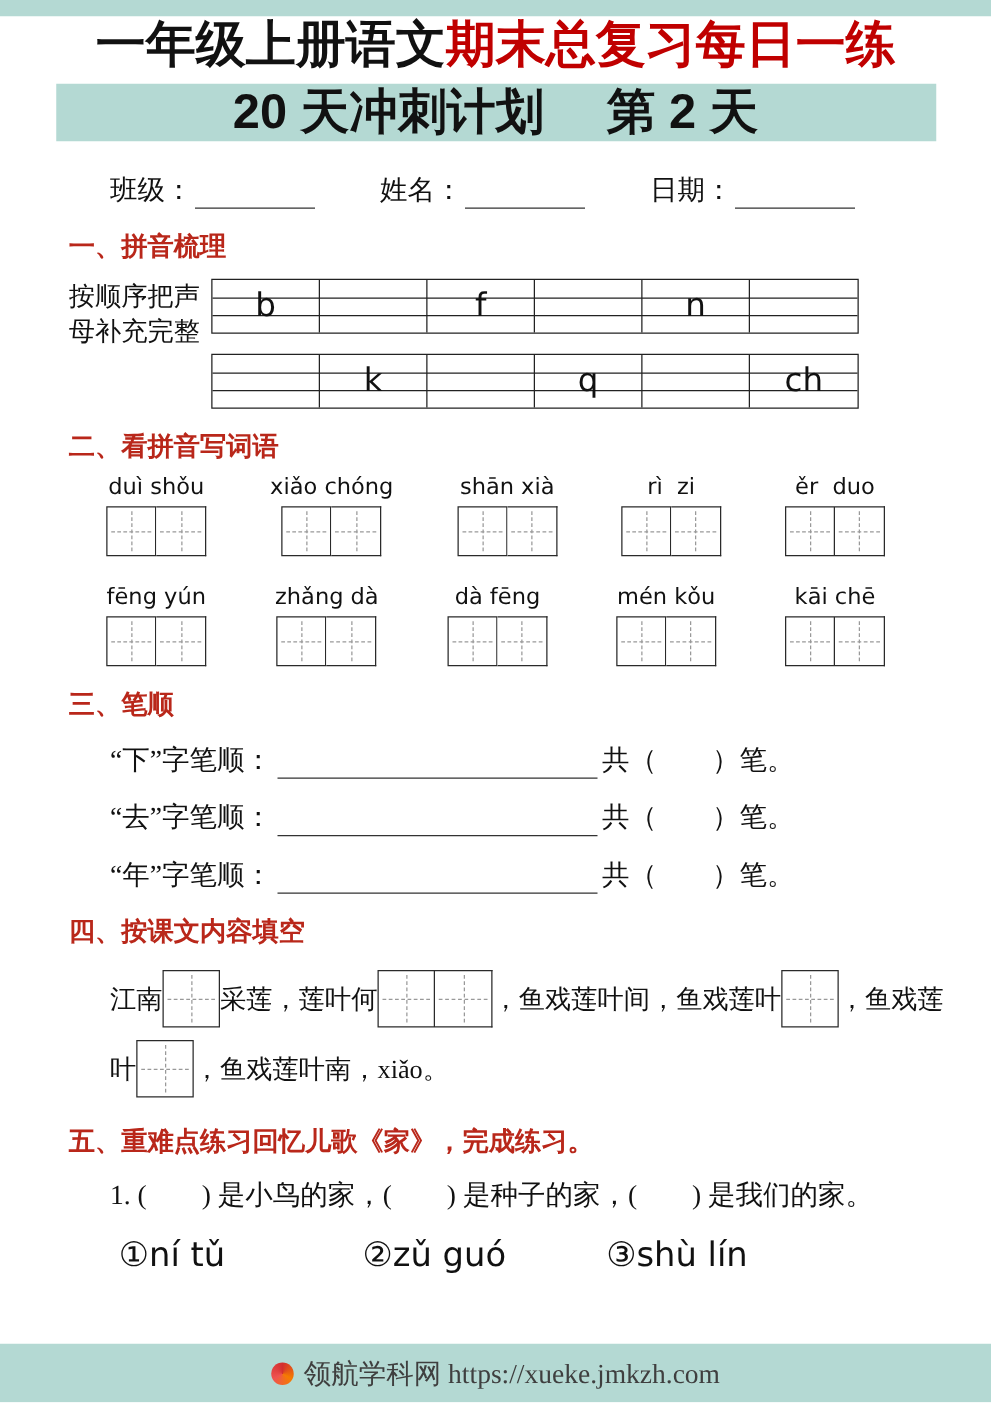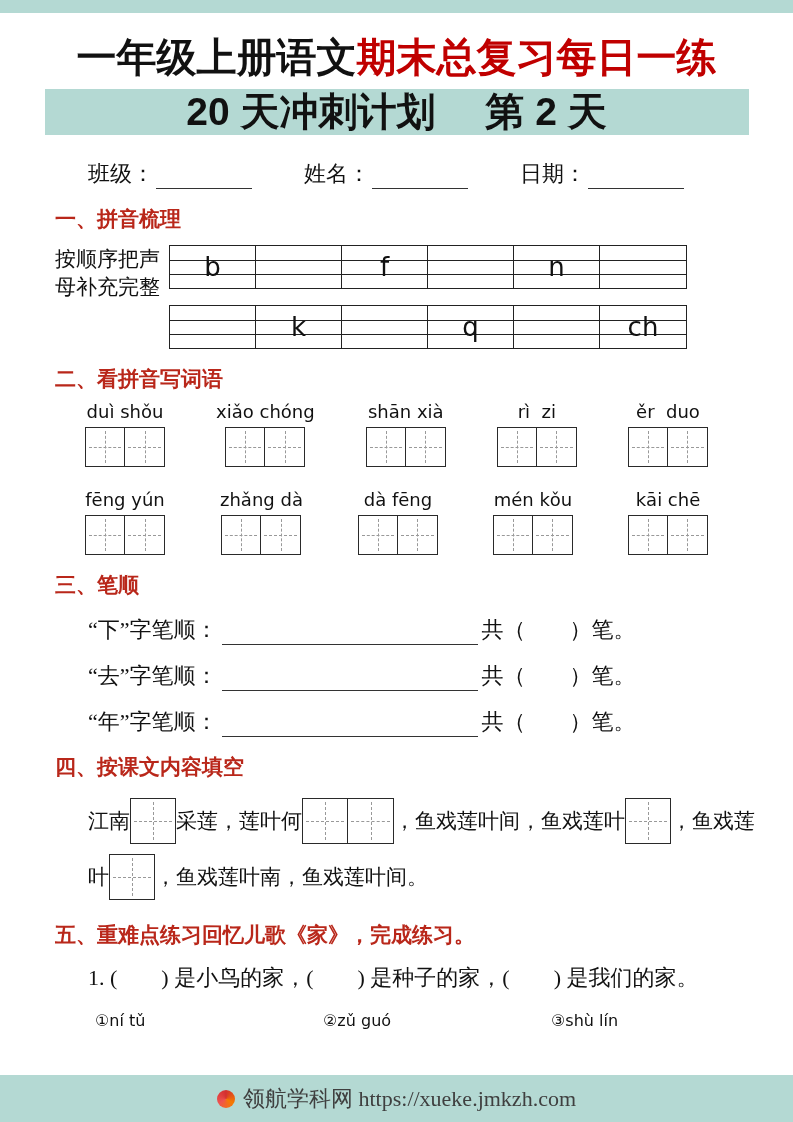--- a/index.html
+++ b/index.html
@@ -5,22 +5,22 @@
   * { margin:0; padding:0; box-sizing:border-box; }
   html,body { background:#ffffff; }
   .page {
     width:793px; height:1122px; position:relative; overflow:hidden;
     background:#fff; color:#111;
     font-family:"Liberation Serif","DejaVu Serif",serif;
   }
   .top-bar { width:100%; height:13px; background:#b4d9d3; }
 
   .title {
-    text-align:center; margin-top:22px;
-    font-family:Liberation Serif, serif;
+    text-align:center; 
+    font-family:Liberation Sans, sans-serif;
     font-weight:900; font-size:40px; line-height:1.15; white-space:nowrap;
   }
   .title .red { color:#c00000; }
 
   .subtitle {
     width:704px; height:46px; margin:8px auto 0; background:#b4d9d3;
     text-align:center; line-height:46px; font-size:39px; font-weight:700;
     font-family:"Liberation Sans","DejaVu Sans",sans-serif;
   }
 
@@ -62,21 +62,21 @@
   .sline { margin:16px 0 0 88px; font-size:22px; display:flex; align-items:flex-end; }
   .sblank { width:256px; height:26px; border-bottom:1.6px solid #333; margin:0 4px; flex:none; }
 
   
   .passage { margin:12px 0 0 88px; font-size:21px; }
   .pline { display:flex; align-items:center; height:56px; }
   .pair { display:flex; }
 
   
   .question { margin:14px 0 0 88px; font-size:22px; }
-  .options { margin:18px 0 0 95px; display:flex; font-size:16px; font-family:"DejaVu Sans",sans-serif;gap:33px; }
+  .options { margin:18px 0 0 95px; display:flex; font-size:27px; font-family:"DejaVu Sans",sans-serif; }
   .opt { width:195px; }
 
   .footer {
     position:absolute; left:0; bottom:0; width:100%; height:47px; background:#b4d9d3;
     display:flex; align-items:center; justify-content:center; gap:8px;
     font-size:22px; color:#3f3f3f;
   }
   .logo { width:18px; height:18px; border-radius:50%;
           background:conic-gradient(#d32f2f,#f57c00,#ef5350,#d32f2f); flex:none; }
 </style>
@@ -266,21 +266,21 @@
           <span class="tbox big"></span>
           <span class="tbox big"></span>
         </span>
       <span>，鱼戏莲叶间，鱼戏莲叶</span>
       <span class="tbox big"></span>
       <span>，鱼戏莲</span>
     </div>
     <div class="pline">
       <span>叶</span>
       <span class="tbox big"></span>
-      <span>，鱼戏莲叶南，鱼戏莲叶间。</span>
+      <span>，鱼戏莲叶南，xiǎo。</span>
     </div>
   </div>
 
   <div class="sec-title">五、重难点练习回忆儿歌《家》，完成练习。</div>
 
   <div class="question">1. (　　) 是小鸟的家，(　　) 是种子的家，(　　) 是我们的家。</div>
 
   <div class="options">
     <span class="opt">①ní tǔ</span>
     <span class="opt">②zǔ guó</span>

